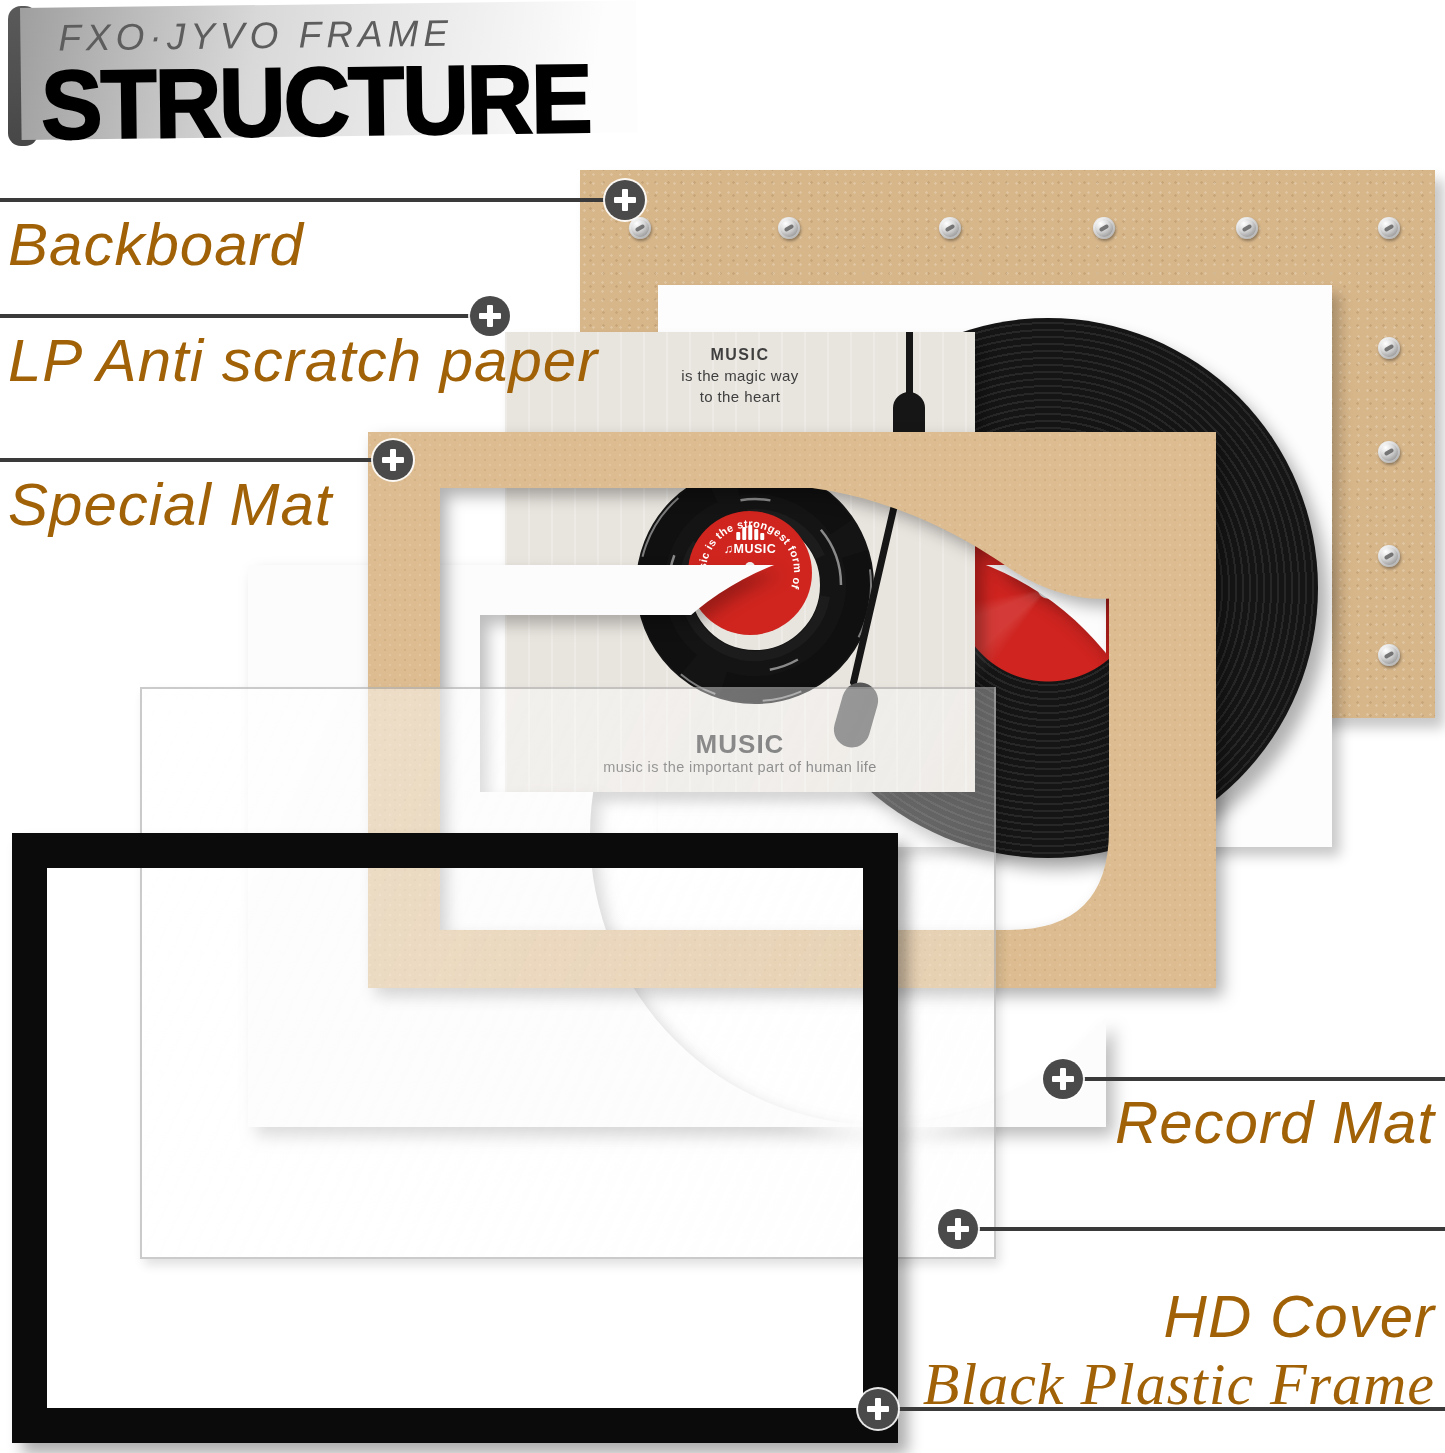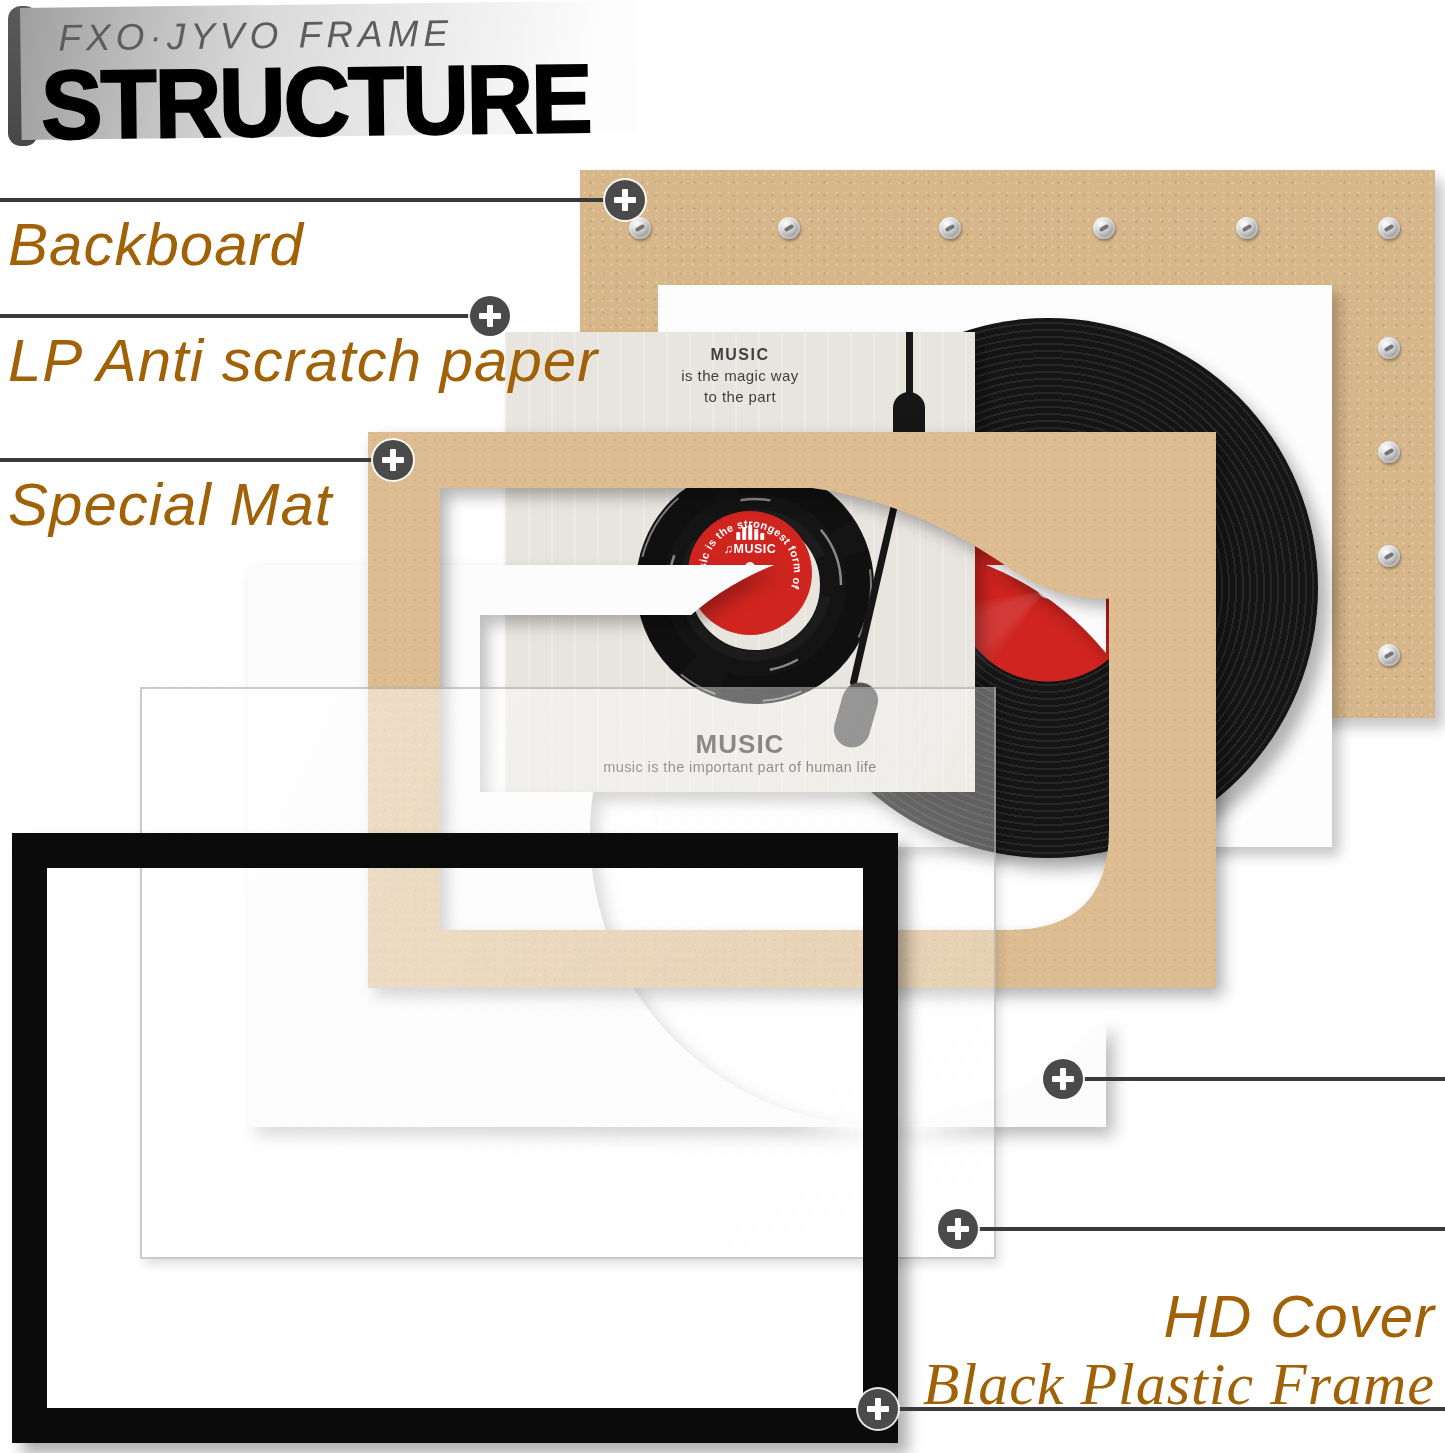--- a/index.html
+++ b/index.html
@@ -124,21 +124,21 @@
   </div>
 
   <div class="lp-paper"></div>
 
   <div class="vinyl"></div>
 
   <div class="poster">
     <div class="p-top">
       <div class="t1">MUSIC</div>
       <div>is the magic way</div>
-      <div>to the part</div>
+      <div>to the heart</div>
     </div>
     <div class="p-heart">♥</div>
 
     <svg class="p-disc-svg" width="280" height="280" viewBox="0 0 280 280">
       <circle cx="140" cy="140" r="92" fill="none" stroke="#141414" stroke-width="54"></circle>
       <circle cx="140" cy="140" r="104" fill="none" stroke="#101010" stroke-width="26" stroke-dasharray="150 40 210 26 120 30" transform="rotate(25 140 140)"></circle>
       <circle cx="140" cy="140" r="86" fill="none" stroke="rgba(255,255,255,.5)" stroke-width="2.5" stroke-dasharray="60 90 30 120" transform="rotate(-40 140 140)"></circle>
       <circle cx="140" cy="140" r="116" fill="none" stroke="rgba(255,255,255,.45)" stroke-width="2" stroke-dasharray="40 130 70 80" transform="rotate(110 140 140)"></circle>
       <circle cx="140" cy="140" r="71" fill="none" stroke="#1c1c1c" stroke-width="10" stroke-dasharray="180 60 90 40" transform="rotate(70 140 140)"></circle>
     </svg>
@@ -220,20 +220,21 @@
   <div class="line ln-lp anno"></div>
   <div class="plus pl-lp anno"></div>
   <div class="lbl lb-lp anno">LP Anti scratch paper</div>
 
   <div class="line ln-special anno"></div>
   <div class="plus pl-special anno"></div>
   <div class="lbl lb-special anno">Special Mat</div>
 
   <div class="line ln-recordmat anno"></div>
   <div class="plus pl-recordmat anno"></div>
+  <div class="lbl right lb-recordmat anno">Record Mat</div>
 
   <div class="line ln-hd anno"></div>
   <div class="plus pl-hd anno"></div>
   <div class="lbl right lb-hd anno">HD Cover</div>
 
   <div class="line ln-frame anno"></div>
   <div class="plus pl-frame anno"></div>
   <div class="lbl right lb-frame anno">Black Plastic Frame</div>
 
 </div>

